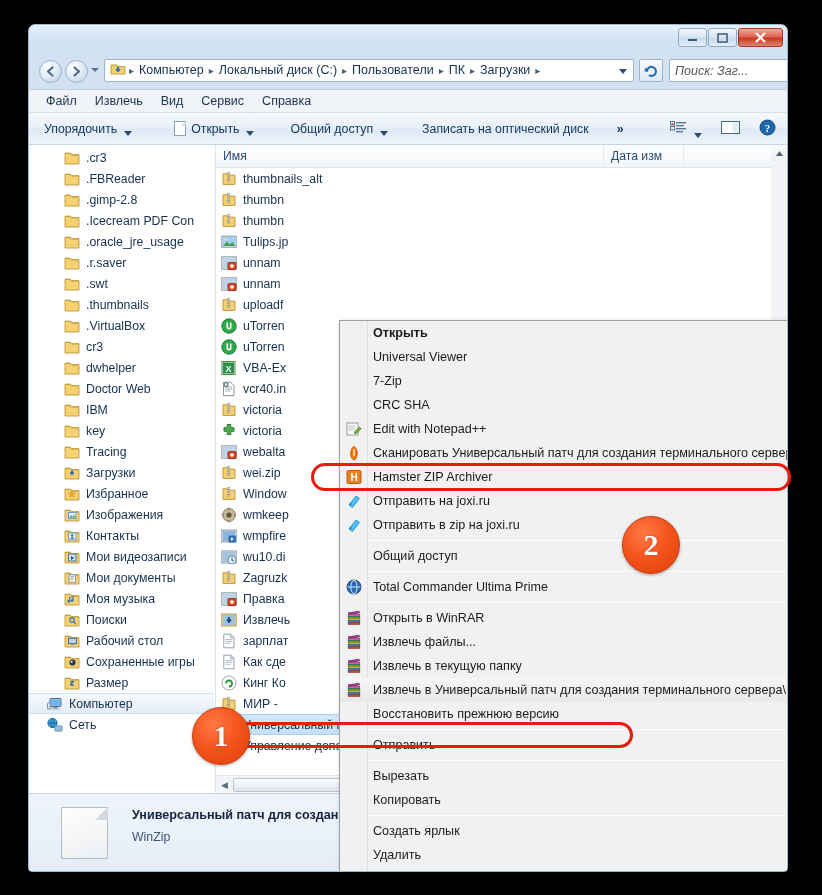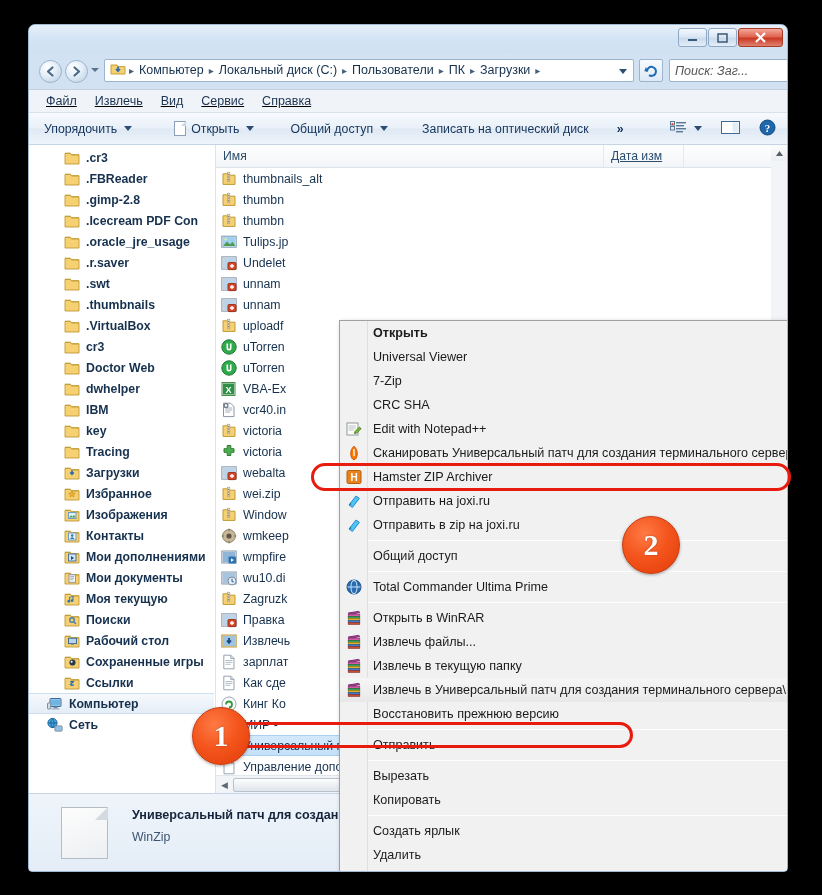--- a/index.html
+++ b/index.html
@@ -128,40 +128,39 @@
 
   
   #menubar {
     position: absolute; left: 0; top: 64px;
     width: 100%; height: 24px;
     background: #f0f3f8;
     border-top: 1px solid #c3d3e2;
     border-bottom: 1px solid #d8e2ec;
     display: flex; align-items: center;
     padding-left: 8px;
-    text-decoration: underline;
   }
   .menuitem {
     font-size: 12.5px; color: #1b3350;
     padding: 3px 9px; cursor: default;
   }
 
   
   #cmdbar {
     position: absolute; left: 0; top: 88px;
     width: 100%; height: 32px;
     background: linear-gradient(180deg,#f7fafd 0%,#e9f0f8 48%,#dfe9f4 52%,#eef4fa 100%);
     border-bottom: 1px solid #c5d4e3;
     display: flex; align-items: center;
     padding-left: 8px;
   }
   .cmditem {
     font-size: 12.3px; color: #15355c;
     padding: 4px 7px;
-    display: flex; align-items: center; gap: 5px;
+    display: flex; align-items: flex-end; gap: 5px;
     white-space: nowrap; cursor: default;
   }
   .caret {
     width: 0; height: 0;
     border-left: 4px solid transparent;
     border-right: 4px solid transparent;
     border-top: 5px solid #2b4d74;
     margin-left: 2px;
   }
   .cmdright { margin-left: auto; display: flex; align-items: center; padding-right: 4px; }
@@ -182,21 +181,20 @@
     width: 100%; height: 648px;
     background: #fff;
   }
 
   
   #navpane {
     position: absolute; left: 0; top: 0;
     width: 185px; height: 100%;
     background: #ffffff;
     overflow: hidden;
-    font-weight: bold;
   }
   .navlist { padding-top: 2px; }
   .navrow {
     height: 21px;
     display: flex; align-items: center;
     padding-left: 35px;
     font-size: 12.3px; color: #16314e;
     white-space: nowrap;
     cursor: default;
   }
@@ -248,21 +246,21 @@
   }
   .col {
     font-size: 12.2px; color: #2c4d6e;
     padding-left: 7px;
     height: 100%; display: flex; align-items: center;
     border-right: 1px solid #e5eaef;
     white-space: nowrap; overflow: hidden;
     cursor: default;
   }
   #col-name { width: 388px; }
-  #col-date { width: 80px; text-decoration: underline; }
+  #col-date { width: 80px; }
   #col-rest { flex: 1; }
 
   #filelist {
     position: absolute; left: 0; top: 23px;
     width: 100%; bottom: 18px;
     overflow: hidden;
   }
   .frow {
     height: 21px;
     display: flex; align-items: center;
@@ -646,30 +644,30 @@
               </span>
               <span>cr3</span>
             </div>
             <div class="navrow">
               <span class="ico">
                 <svg class="ic" viewBox="0 0 16 16">
                   <path d="M1 3.3 h5.4 l1.2 1.5 H15 V14 H1 Z" fill="#f6d172" stroke="#c09a36" stroke-width="0.9"></path>
                   <path d="M1 3.3 h5.4 l1.2 1.5 H15" fill="none" stroke="#c09a36" stroke-width="0.9"></path>
                 </svg>
               </span>
+              <span>dwhelper</span>
+            </div>
+            <div class="navrow">
+              <span class="ico">
+                <svg class="ic" viewBox="0 0 16 16">
+                  <path d="M1 3.3 h5.4 l1.2 1.5 H15 V14 H1 Z" fill="#f6d172" stroke="#c09a36" stroke-width="0.9"></path>
+                  <path d="M1 3.3 h5.4 l1.2 1.5 H15" fill="none" stroke="#c09a36" stroke-width="0.9"></path>
+                </svg>
+              </span>
               <span>Doctor Web</span>
-            </div>
-            <div class="navrow">
-              <span class="ico">
-                <svg class="ic" viewBox="0 0 16 16">
-                  <path d="M1 3.3 h5.4 l1.2 1.5 H15 V14 H1 Z" fill="#f6d172" stroke="#c09a36" stroke-width="0.9"></path>
-                  <path d="M1 3.3 h5.4 l1.2 1.5 H15" fill="none" stroke="#c09a36" stroke-width="0.9"></path>
-                </svg>
-              </span>
-              <span>dwhelper</span>
             </div>
             <div class="navrow">
               <span class="ico">
                 <svg class="ic" viewBox="0 0 16 16">
                   <path d="M1 3.3 h5.4 l1.2 1.5 H15 V14 H1 Z" fill="#f6d172" stroke="#c09a36" stroke-width="0.9"></path>
                   <path d="M1 3.3 h5.4 l1.2 1.5 H15" fill="none" stroke="#c09a36" stroke-width="0.9"></path>
                 </svg>
               </span>
               <span>IBM</span>
             </div>
@@ -736,42 +734,42 @@
             </div>
             <div class="navrow">
               <span class="ico">
                 <svg class="ic" viewBox="0 0 16 16">
                   <path d="M1 3.3 h5.4 l1.2 1.5 H15 V14 H1 Z" fill="#f6d172" stroke="#c09a36" stroke-width="0.9"></path>
                   <path d="M1 3.3 h5.4 l1.2 1.5 H15" fill="none" stroke="#c09a36" stroke-width="0.9"></path>
                   <rect x="4.5" y="5" width="7.5" height="7" fill="#cfe3f5" stroke="#4a76a0"></rect>
                   <path d="M7 7 l3 2 -3 2 Z" fill="#1f4e79"></path>
                 </svg>
               </span>
-              <span>Мои дополнениями</span>
+              <span>Мои видеозаписи</span>
             </div>
             <div class="navrow">
               <span class="ico">
                 <svg class="ic" viewBox="0 0 16 16">
                   <path d="M1 3.3 h5.4 l1.2 1.5 H15 V14 H1 Z" fill="#f6d172" stroke="#c09a36" stroke-width="0.9"></path>
                   <path d="M1 3.3 h5.4 l1.2 1.5 H15" fill="none" stroke="#c09a36" stroke-width="0.9"></path>
                   <rect x="5" y="4.8" width="6.5" height="7.5" fill="#ffffff" stroke="#8a96a4"></rect>
                   <path d="M6.2 6.6 h4 M6.2 8.2 h4 M6.2 9.8 h3" stroke="#8a96a4" stroke-width=".8"></path>
                 </svg>
               </span>
               <span>Мои документы</span>
             </div>
             <div class="navrow">
               <span class="ico">
                 <svg class="ic" viewBox="0 0 16 16">
                   <path d="M1 3.3 h5.4 l1.2 1.5 H15 V14 H1 Z" fill="#f6d172" stroke="#c09a36" stroke-width="0.9"></path>
                   <path d="M1 3.3 h5.4 l1.2 1.5 H15" fill="none" stroke="#c09a36" stroke-width="0.9"></path>
                   <path d="M9.5 5 v4.6 a1.4 1.4 0 1 1 -1-1.3 V6 l-2.3 .6 v3.6 a1.4 1.4 0 1 1 -1-1.3 V6.1 Z" fill="#2f72b0"></path>
                 </svg>
               </span>
-              <span>Моя текущую</span>
+              <span>Моя музыка</span>
             </div>
             <div class="navrow">
               <span class="ico">
                 <svg class="ic" viewBox="0 0 16 16">
                   <path d="M1 3.3 h5.4 l1.2 1.5 H15 V14 H1 Z" fill="#f6d172" stroke="#c09a36" stroke-width="0.9"></path>
                   <path d="M1 3.3 h5.4 l1.2 1.5 H15" fill="none" stroke="#c09a36" stroke-width="0.9"></path>
                   <circle cx="8" cy="8" r="2.3" fill="none" stroke="#4b7fb2" stroke-width="1.4"></circle>
                   <path d="M9.8 9.8 L12 12" stroke="#4b7fb2" stroke-width="1.5"></path>
                 </svg>
               </span>
@@ -800,21 +798,21 @@
               <span>Сохраненные игры</span>
             </div>
             <div class="navrow">
               <span class="ico">
                 <svg class="ic" viewBox="0 0 16 16">
                   <path d="M1 3.3 h5.4 l1.2 1.5 H15 V14 H1 Z" fill="#f6d172" stroke="#c09a36" stroke-width="0.9"></path>
                   <path d="M1 3.3 h5.4 l1.2 1.5 H15" fill="none" stroke="#c09a36" stroke-width="0.9"></path>
                   <path d="M6 10 l4-4 M6.4 7.2 a1.8 1.8 0 0 1 2.6-.3 M7.1 9.9 a1.8 1.8 0 0 0 2.6-.3" stroke="#2f72b0" stroke-width="1.4" fill="none"></path>
                 </svg>
               </span>
-              <span>Ссылки</span>
+              <span>Размер</span>
             </div>
             <div class="navrow root selected">
               <span class="ico">
                 <svg class="ic" viewBox="0 0 16 16">
                   <rect x="3" y="2.5" width="11" height="8" rx="0.6" fill="#bfe0f6" stroke="#3c6a96"></rect>
                   <rect x="4" y="3.4" width="9" height="6.2" fill="#6fb4e4"></rect>
                   <rect x="6.5" y="10.8" width="4" height="1.5" fill="#7b8ea0"></rect>
                   <rect x="4.5" y="12.3" width="8" height="1.2" rx=".5" fill="#9aaec0"></rect>
                   <rect x="0.5" y="7" width="3.2" height="6" rx=".5" fill="#d3dde6" stroke="#7b8ea0"></rect>
                 </svg>
@@ -905,31 +903,20 @@
             </div>
             <div class="frow" style="position: relative;">
               <span class="fico">
                 <svg class="ic" viewBox="0 0 16 16">
                   <rect x="0.8" y="1.8" width="14.4" height="12.4" fill="#e8edf3" stroke="#8a9bab"></rect>
                   <rect x="1.8" y="2.7" width="12.4" height="10.6" fill="#bcd3e8"></rect>
                   <rect x="7" y="7.6" width="8" height="7" rx="1" fill="#d84a2a" stroke="#9c2f16"></rect>
                   <path d="M9 11 h4 M11 9 v4" stroke="#fff" stroke-width="1.4"></path>
                 </svg>
               </span>
-              <span>Undelet</span>
-            </div>
-            <div class="frow" style="position: relative;">
-              <span class="fico">
-                <svg class="ic" viewBox="0 0 16 16">
-                  <rect x="0.8" y="1.8" width="14.4" height="12.4" fill="#e8edf3" stroke="#8a9bab"></rect>
-                  <rect x="1.8" y="2.7" width="12.4" height="10.6" fill="#bcd3e8"></rect>
-                  <rect x="7" y="7.6" width="8" height="7" rx="1" fill="#d84a2a" stroke="#9c2f16"></rect>
-                  <path d="M9 11 h4 M11 9 v4" stroke="#fff" stroke-width="1.4"></path>
-                </svg>
-              </span>
               <span>unnam</span>
             </div>
             <div class="frow" style="position: relative;">
               <span class="fico">
                 <svg class="ic" viewBox="0 0 16 16">
                   <rect x="0.8" y="1.8" width="14.4" height="12.4" fill="#e8edf3" stroke="#8a9bab"></rect>
                   <rect x="1.8" y="2.7" width="12.4" height="10.6" fill="#bcd3e8"></rect>
                   <rect x="7" y="7.6" width="8" height="7" rx="1" fill="#d84a2a" stroke="#9c2f16"></rect>
                   <path d="M9 11 h4 M11 9 v4" stroke="#fff" stroke-width="1.4"></path>
                 </svg>

